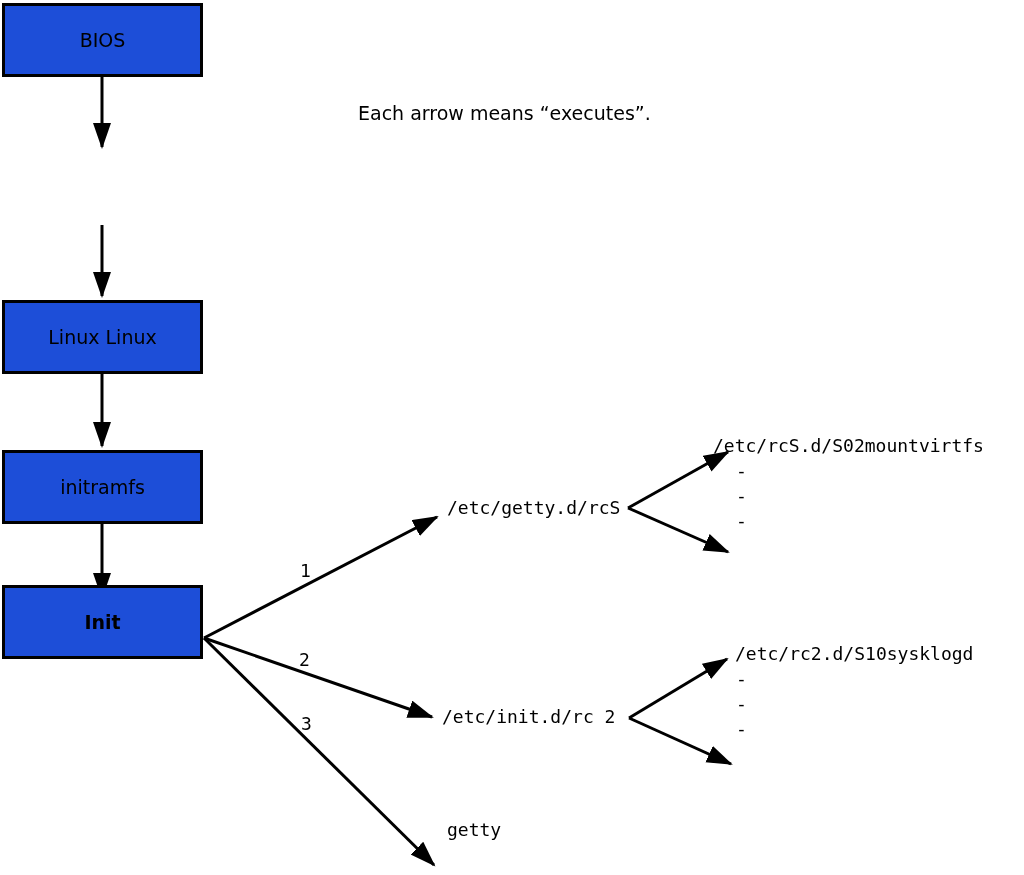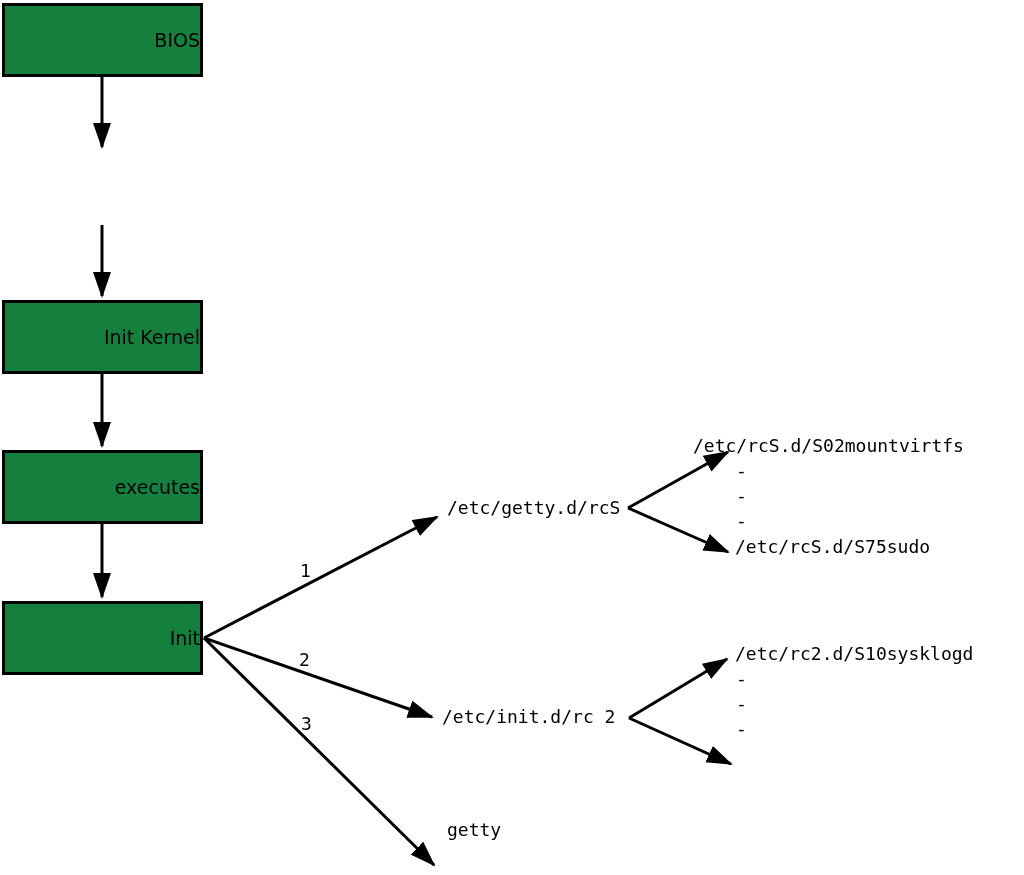--- a/index.html
+++ b/index.html
@@ -15,53 +15,53 @@
     position: absolute;
     left: 0; top: 0;
     width: 1024px; height: 875px;
   }
   .box {
     position: absolute;
     left: 2px;
     width: 195px;
     height: 68px;
     border: 3px solid #000000;
-    background: #15803d;
+    background: #1d4ed8;
     display: flex;
     align-items: center;
-    justify-content: flex-end;
+    justify-content: center;
     font-family: "DejaVu Sans", "Liberation Sans", sans-serif;
     font-size: 19px;
     color: #000000;
   }
   .box-bios       { top: 3px; }
   .box-bootloader { top: 151px; }
   .box-kernel     { top: 300px; }
   .box-initramfs  { top: 450px; }
-  .box-init       { top: 601px; }
+  .box-init       { top: 585px; font-weight: bold; }
   .legend {
     position: absolute;
     left: 358px;
     top: 102px;
     font-family: "DejaVu Sans", "Liberation Sans", sans-serif;
     font-size: 19px;
     line-height: 22px;
     white-space: pre;
   }
   .mono {
     position: absolute;
     font-family: "DejaVu Sans Mono", "Liberation Mono", monospace;
     font-size: 18px;
     line-height: 20px;
     white-space: pre;
   }
   .lbl-rcs-script { left: 447px; top: 498px; }
   .lbl-rc2-script { left: 442px; top: 707px; }
   .lbl-getty      { left: 447px; top: 820px; }
-  .lbl-rcs-first  { left: 693px; top: 436px; }
+  .lbl-rcs-first  { left: 713px; top: 436px; }
   .lbl-rcs-dash1  { left: 736px; top: 461px; }
   .lbl-rcs-dash2  { left: 736px; top: 486px; }
   .lbl-rcs-dash3  { left: 736px; top: 511px; }
   .lbl-rcs-last   { left: 735px; top: 537px; }
   .lbl-rc2-first  { left: 735px; top: 644px; text-align: center; }
   .lbl-rc2-dash1  { left: 736px; top: 669px; }
   .lbl-rc2-dash2  { left: 736px; top: 694px; }
   .lbl-rc2-dash3  { left: 736px; top: 719px; }
   .lbl-rc2-last   { left: 735px; top: 749px; }
   .lbl-edge1      { left: 300px; top: 561px; }
@@ -90,46 +90,46 @@
       <line x1="204" y1="638" x2="434" y2="865" marker-end="url(#ah)"></line>
 
       <line x1="628" y1="508" x2="728" y2="452" marker-end="url(#ah)"></line>
       <line x1="628" y1="508" x2="728" y2="552" marker-end="url(#ah)"></line>
 
       <line x1="629" y1="718" x2="727" y2="659" marker-end="url(#ah)"></line>
       <line x1="629" y1="718" x2="731" y2="764" marker-end="url(#ah)"></line>
     </g>
   </svg>
 
+  <div class="legend">Each arrow means “executes”.</div>
 
   <div class="box box-bios">
     <span>BIOS</span>
   </div>
   <div class="box box-kernel">
-    <span>Init Kernel</span>
+    <span>Linux Linux</span>
   </div>
   <div class="box box-initramfs">
-    <span>executes</span>
+    <span>initramfs</span>
   </div>
   <div class="box box-init">
     <span>Init</span>
   </div>
 
   <div class="mono lbl-edge1">1</div>
   <div class="mono lbl-edge2">2</div>
   <div class="mono lbl-edge3">3</div>
 
   <div class="mono lbl-rcs-script">/etc/getty.d/rcS</div>
   <div class="mono lbl-rc2-script">/etc/init.d/rc 2</div>
   <div class="mono lbl-getty">getty</div>
 
   <div class="mono lbl-rcs-first">/etc/rcS.d/S02mountvirtfs</div>
   <div class="mono lbl-rcs-dash1">-</div>
   <div class="mono lbl-rcs-dash2">-</div>
   <div class="mono lbl-rcs-dash3">-</div>
-  <div class="mono lbl-rcs-last">/etc/rcS.d/S75sudo</div>
 
   <div class="mono lbl-rc2-first">/etc/rc2.d/S10sysklogd</div>
   <div class="mono lbl-rc2-dash1">-</div>
   <div class="mono lbl-rc2-dash2">-</div>
   <div class="mono lbl-rc2-dash3">-</div>
 
 </div>
 
 </body></html>

